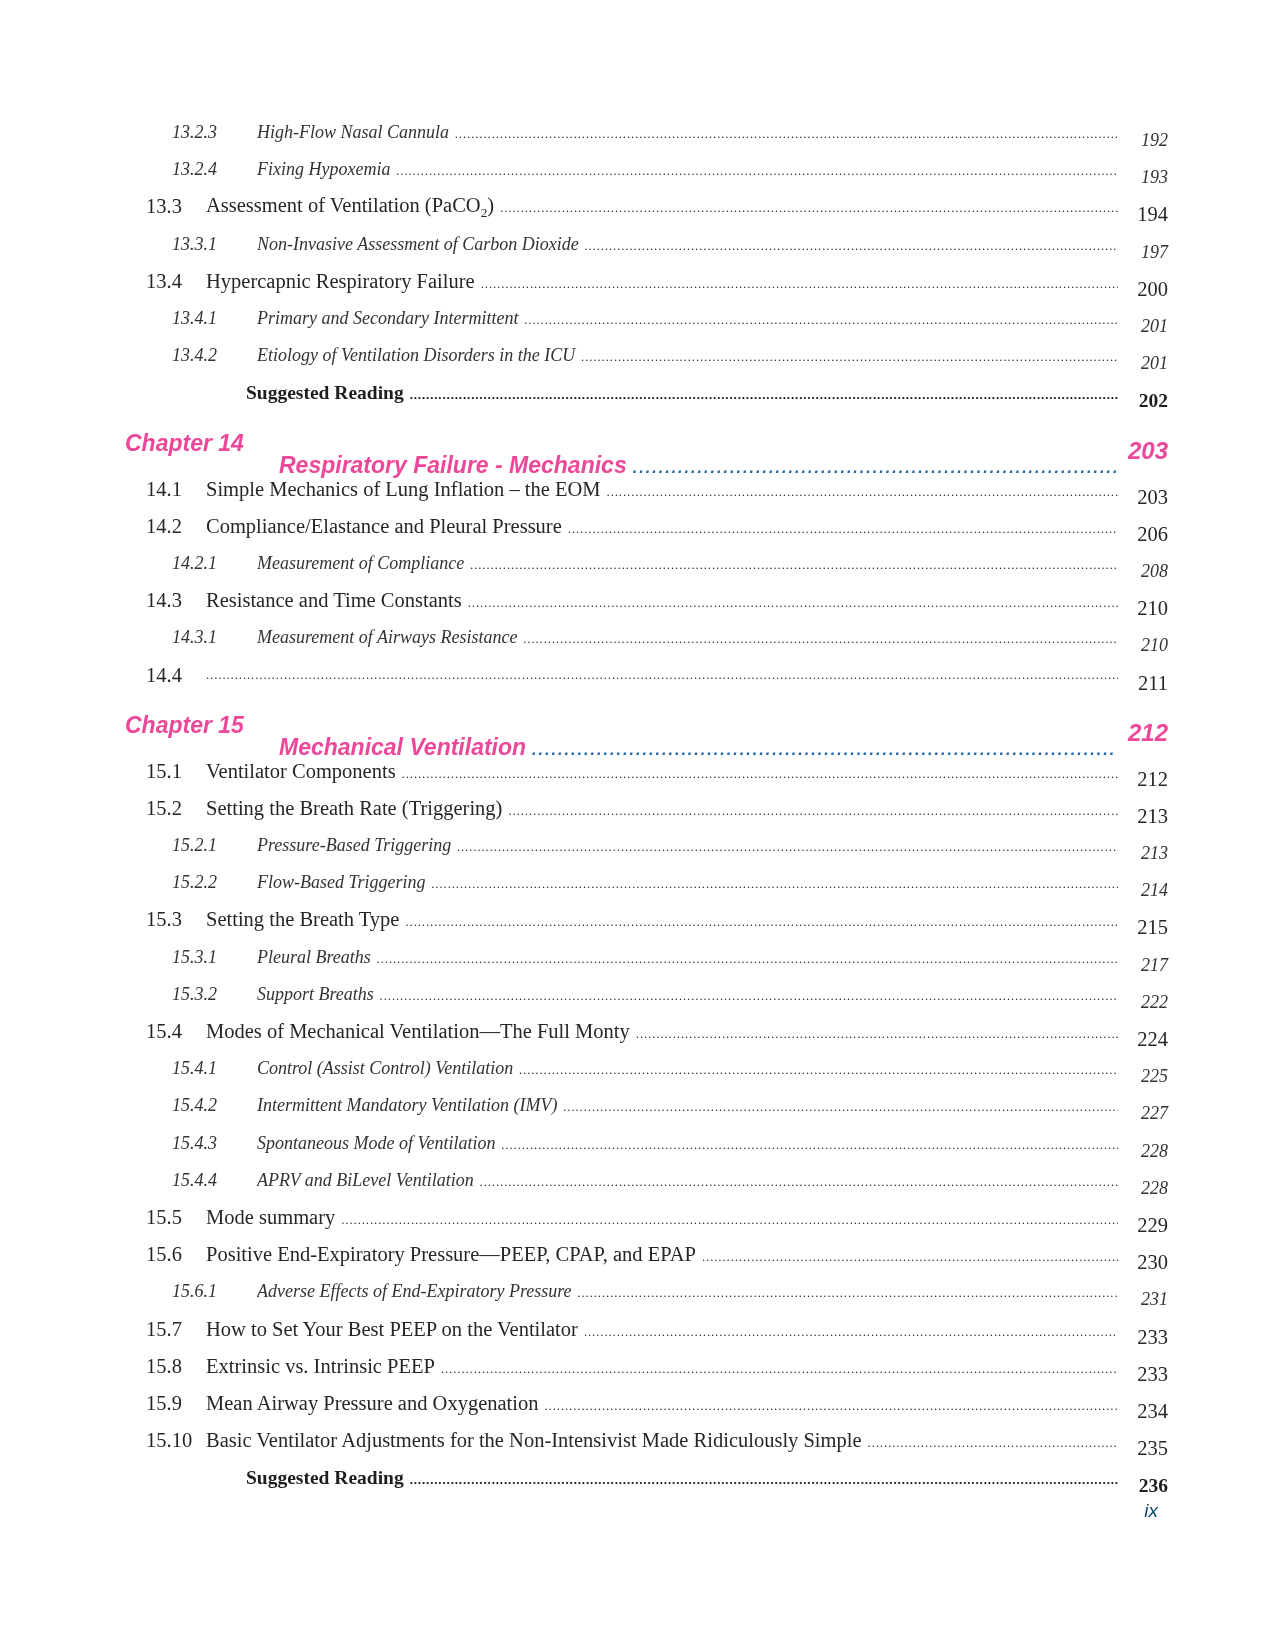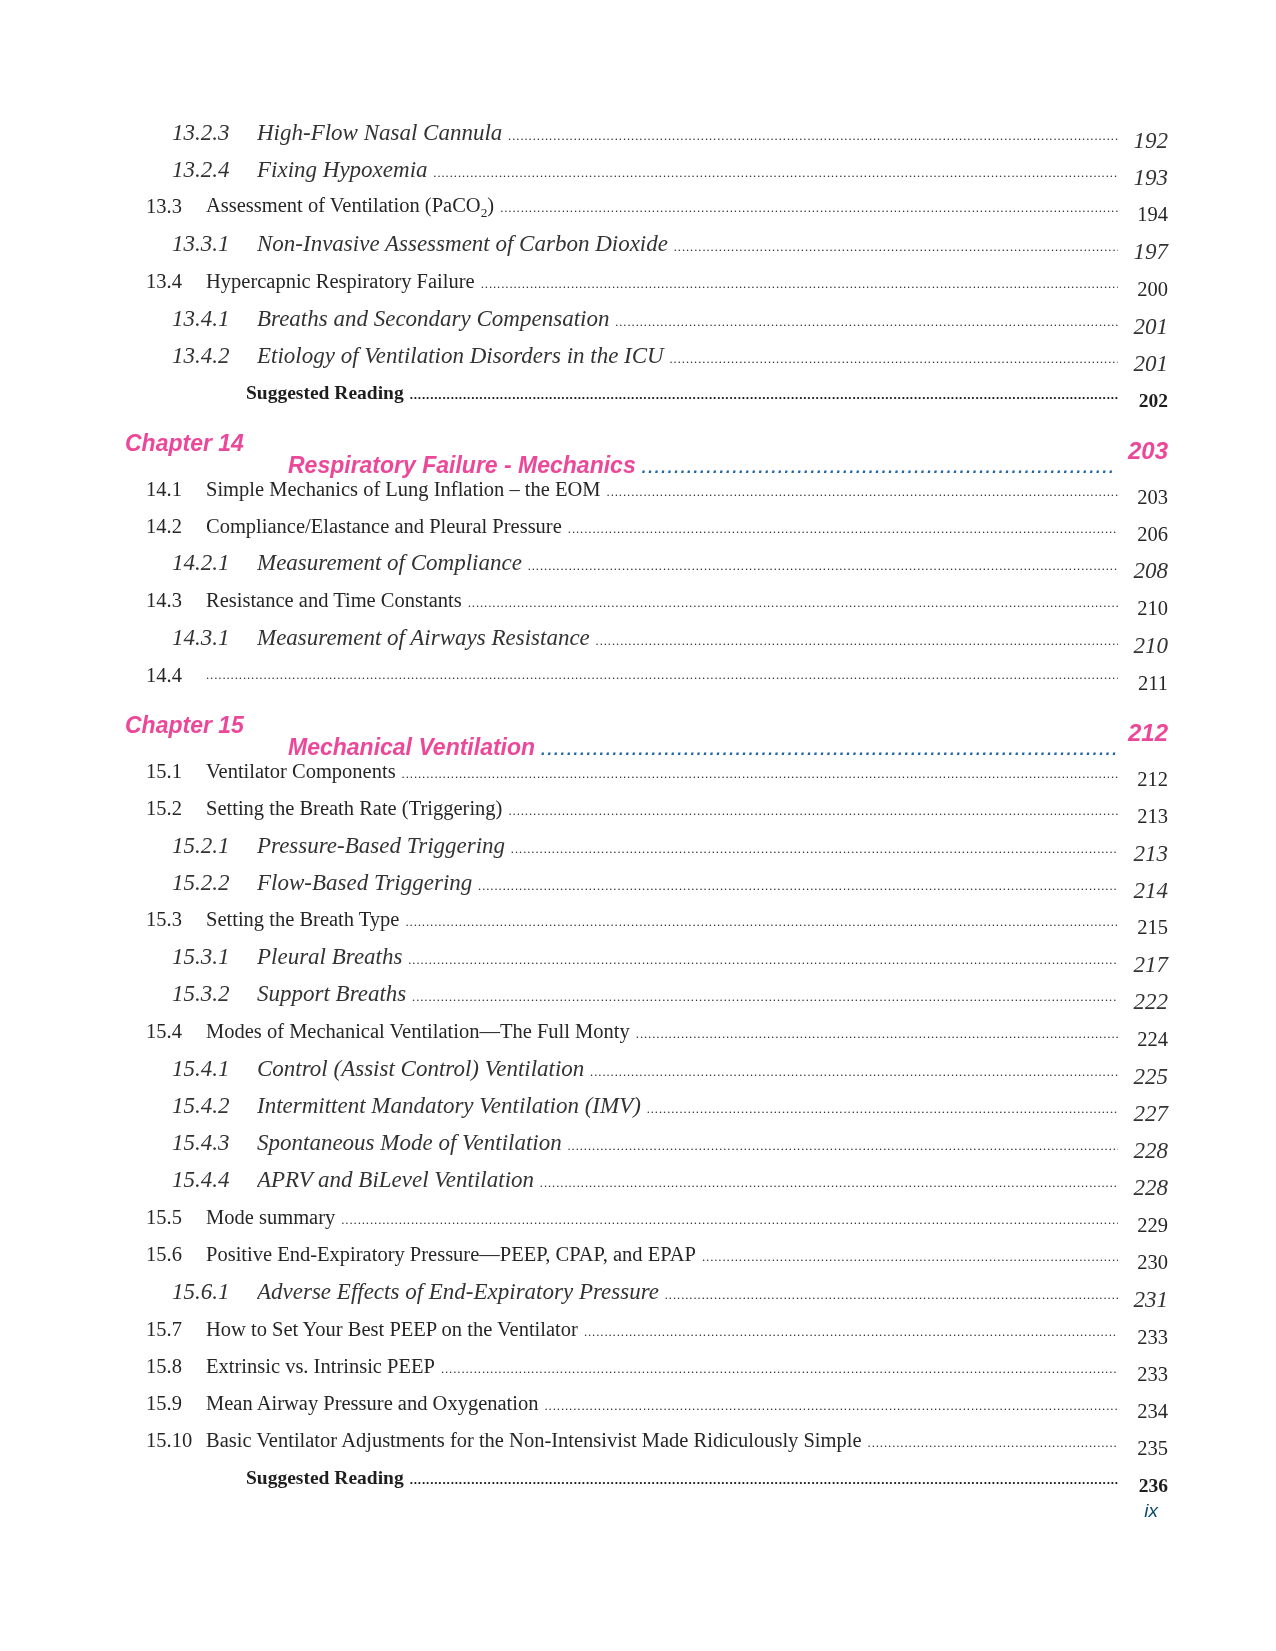--- a/index.html
+++ b/index.html
@@ -23,35 +23,35 @@
     }
     .row .leader::before {
       content: ". . . . . . . . . . . . . . . . . . . . . . . . . . . . . . . . . . . . . . . . . . . . . . . . . . . . . . . . . . . . . . . . . . . . . . . . . . . . . . . . . . . . . . . . . . . . . . . . . . . . . . . . . . . . . . . . . . . . . . . . . . . . . . . . . . . . . . . . . . . . . . . . . . . . . . . . . . . . . . . . . . . . . . . . . . . . . . . . . . . . . . . . . . . . . . . . . . . . . . . . . . . . . . . . . . . . . . . . . . . . . . . . . . . . . . . . . . . . . . . . . . . . .";
       letter-spacing: -1.2px;
     }
     .row .page-num { position: absolute; right: 108px; text-align: right; white-space: nowrap; margin-top: 16px; }
     
     .row.l2 .num { left: 146px; }
     .row.l2 .title-wrap { left: 206px; right: 158px; }
     
-    .row.l3 { font-style: italic; font-size: 23px; color: #333; }
+    .row.l3 { font-style: italic; font-size: 18px; color: #333; }
     .row.l3 .num { left: 172px; }
     .row.l3 .title-wrap { left: 257px; right: 158px; }
     
     .row.sr { font-weight: bold; font-size: 19.5px; color: #1e1e1e; }
     .row.sr .title-wrap { left: 246px; right: 158px; }
     .row.sr .leader { font-weight: bold; color: #111; }
     
     .row.ch {
       height: 55px; font-family: "Liberation Sans", "DejaVu Sans", sans-serif;
       font-weight: bold; font-style: italic; color: #ec4899; font-size: 23px;
       padding-top: 4px;
     }
     .row.ch .num { left: 125px; }
-    .row.ch .title-wrap { left: 288px; right: 160px; margin-top: 44px; }
+    .row.ch .title-wrap { left: 279px; right: 160px; margin-top: 44px; }
     .row.ch .leader { color: #1f64a5; font-weight: bold; font-size: 16px; }
     .row.ch .page-num { right: 108px; font-size: 24px; }
     .folio {
       position: absolute; right: 118px; top: 1500px;
       font-family: "Liberation Sans", "DejaVu Sans", sans-serif; font-style: italic;
       font-size: 19px; color: #0c4a6e;
     }
     sub { font-size: 0.65em; vertical-align: -0.35em; }
   </style>
 </head>
@@ -95,21 +95,21 @@
         <span class="num">13.4</span>
         <span class="title-wrap">
           <span class="title"><span>Hypercapnic Respiratory Failure</span></span>
           <span class="leader"></span>
         </span>
         <span class="page-num">200</span>
       </div>
       <div class="row l3">
         <span class="num">13.4.1</span>
         <span class="title-wrap">
-          <span class="title"><span>Breaths and Secondary Compensation</span></span>
+          <span class="title"><span>Primary and Secondary Intermittent</span></span>
           <span class="leader"></span>
         </span>
         <span class="page-num">201</span>
       </div>
       <div class="row l3">
         <span class="num">13.4.2</span>
         <span class="title-wrap">
           <span class="title"><span>Etiology of Ventilation Disorders in the ICU</span></span>
           <span class="leader"></span>
         </span>

